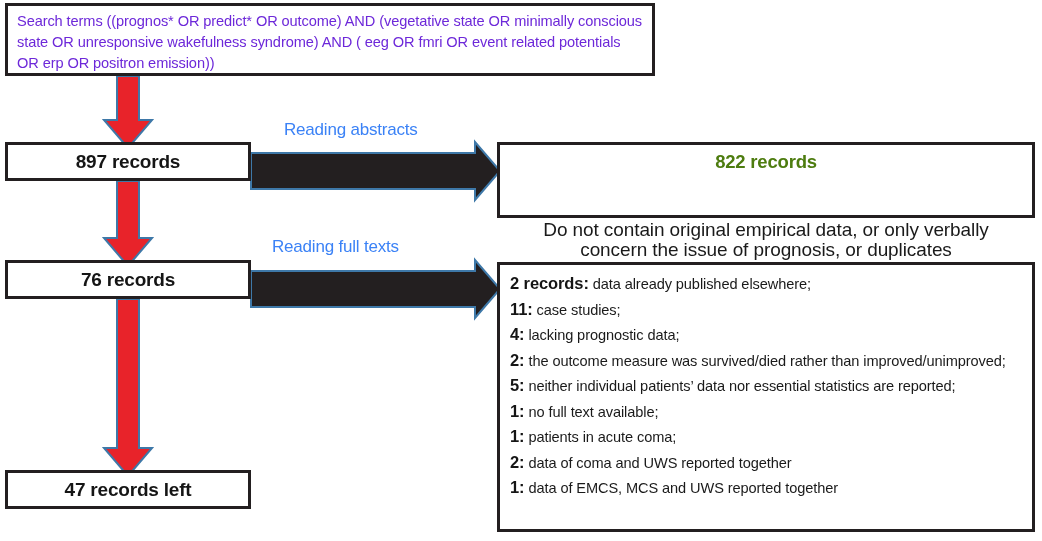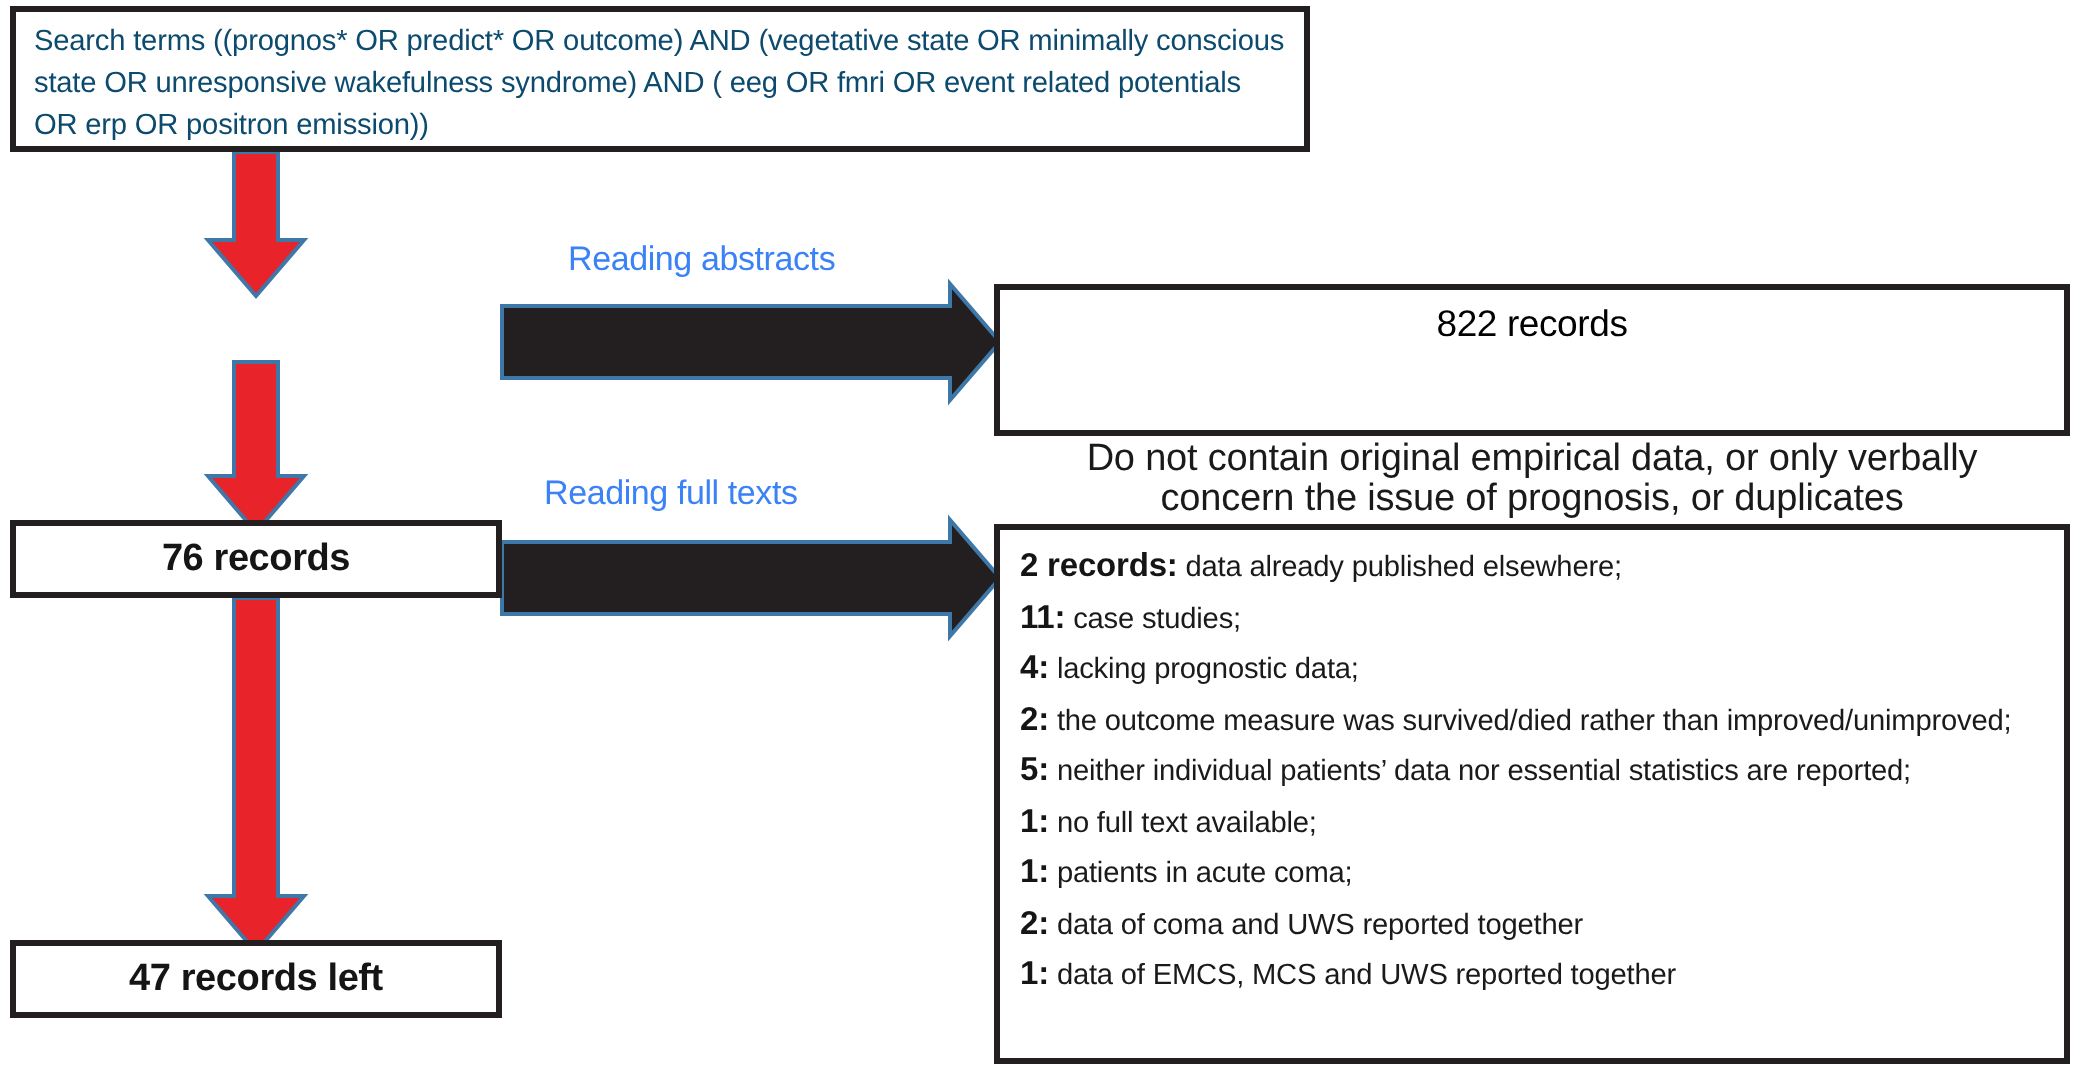--- a/index.html
+++ b/index.html
@@ -33,21 +33,21 @@
     left: 5px;
     top: 3px;
     width: 650px;
     height: 73px;
     padding: 5px 9px 4px 9px;
   }
   #search-box .txt {
     font-size: 14.6px;
     line-height: 21px;
     letter-spacing: -0.1px;
-    color: #0c4a6e;
+    color: #6d28d9;
   }
 
   
   .rec-box {
     display: flex;
     align-items: center;
     justify-content: center;
   }
   .rec-box .lbl {
     font-weight: bold;
@@ -62,25 +62,25 @@
   
   #excl-822 {
     left: 497px;
     top: 142px;
     width: 538px;
     height: 76px;
     padding: 5px 8px 0 8px;
     text-align: center;
   }
   #excl-822 .hdr {
-    font-weight: normal;
+    font-weight: bold;
     font-size: 18.5px;
     letter-spacing: -0.2px;
     line-height: 24px;
-    color: #000000;
+    color: #4d7c0f;
   }
   #excl-822 .sub {
     font-size: 19px;
     line-height: 20px;
     letter-spacing: -0.1px;
     color: #1a1a1a;
     margin-top: 46px;
   }
 
   #excl-list {
@@ -140,20 +140,23 @@
 
     <polygon points="251,153 475,153 475,142 500,171 475,200 475,189 251,189" fill="#231f20" stroke="#3E78A8" stroke-width="2"></polygon>
 
     <polygon points="251,271 475,271 475,260 500,289 475,318 475,307 251,307" fill="#231f20" stroke="#3E78A8" stroke-width="2"></polygon>
   </svg>
 
   <div class="box" id="search-box">
     <div class="txt">Search terms ((prognos* OR predict* OR outcome) AND (vegetative state OR minimally conscious state OR unresponsive wakefulness syndrome) AND (  eeg OR fmri OR event related potentials OR erp OR positron emission))</div>
   </div>
 
+  <div class="box rec-box" id="rec-897">
+    <span class="lbl">897 records</span>
+  </div>
 
   <div class="box rec-box" id="rec-76">
     <span class="lbl">76 records</span>
   </div>
 
   <div class="box rec-box" id="rec-47">
     <span class="lbl">47 records left</span>
   </div>
 
   <div class="arrow-label" id="lbl-abstracts">Reading abstracts</div>

